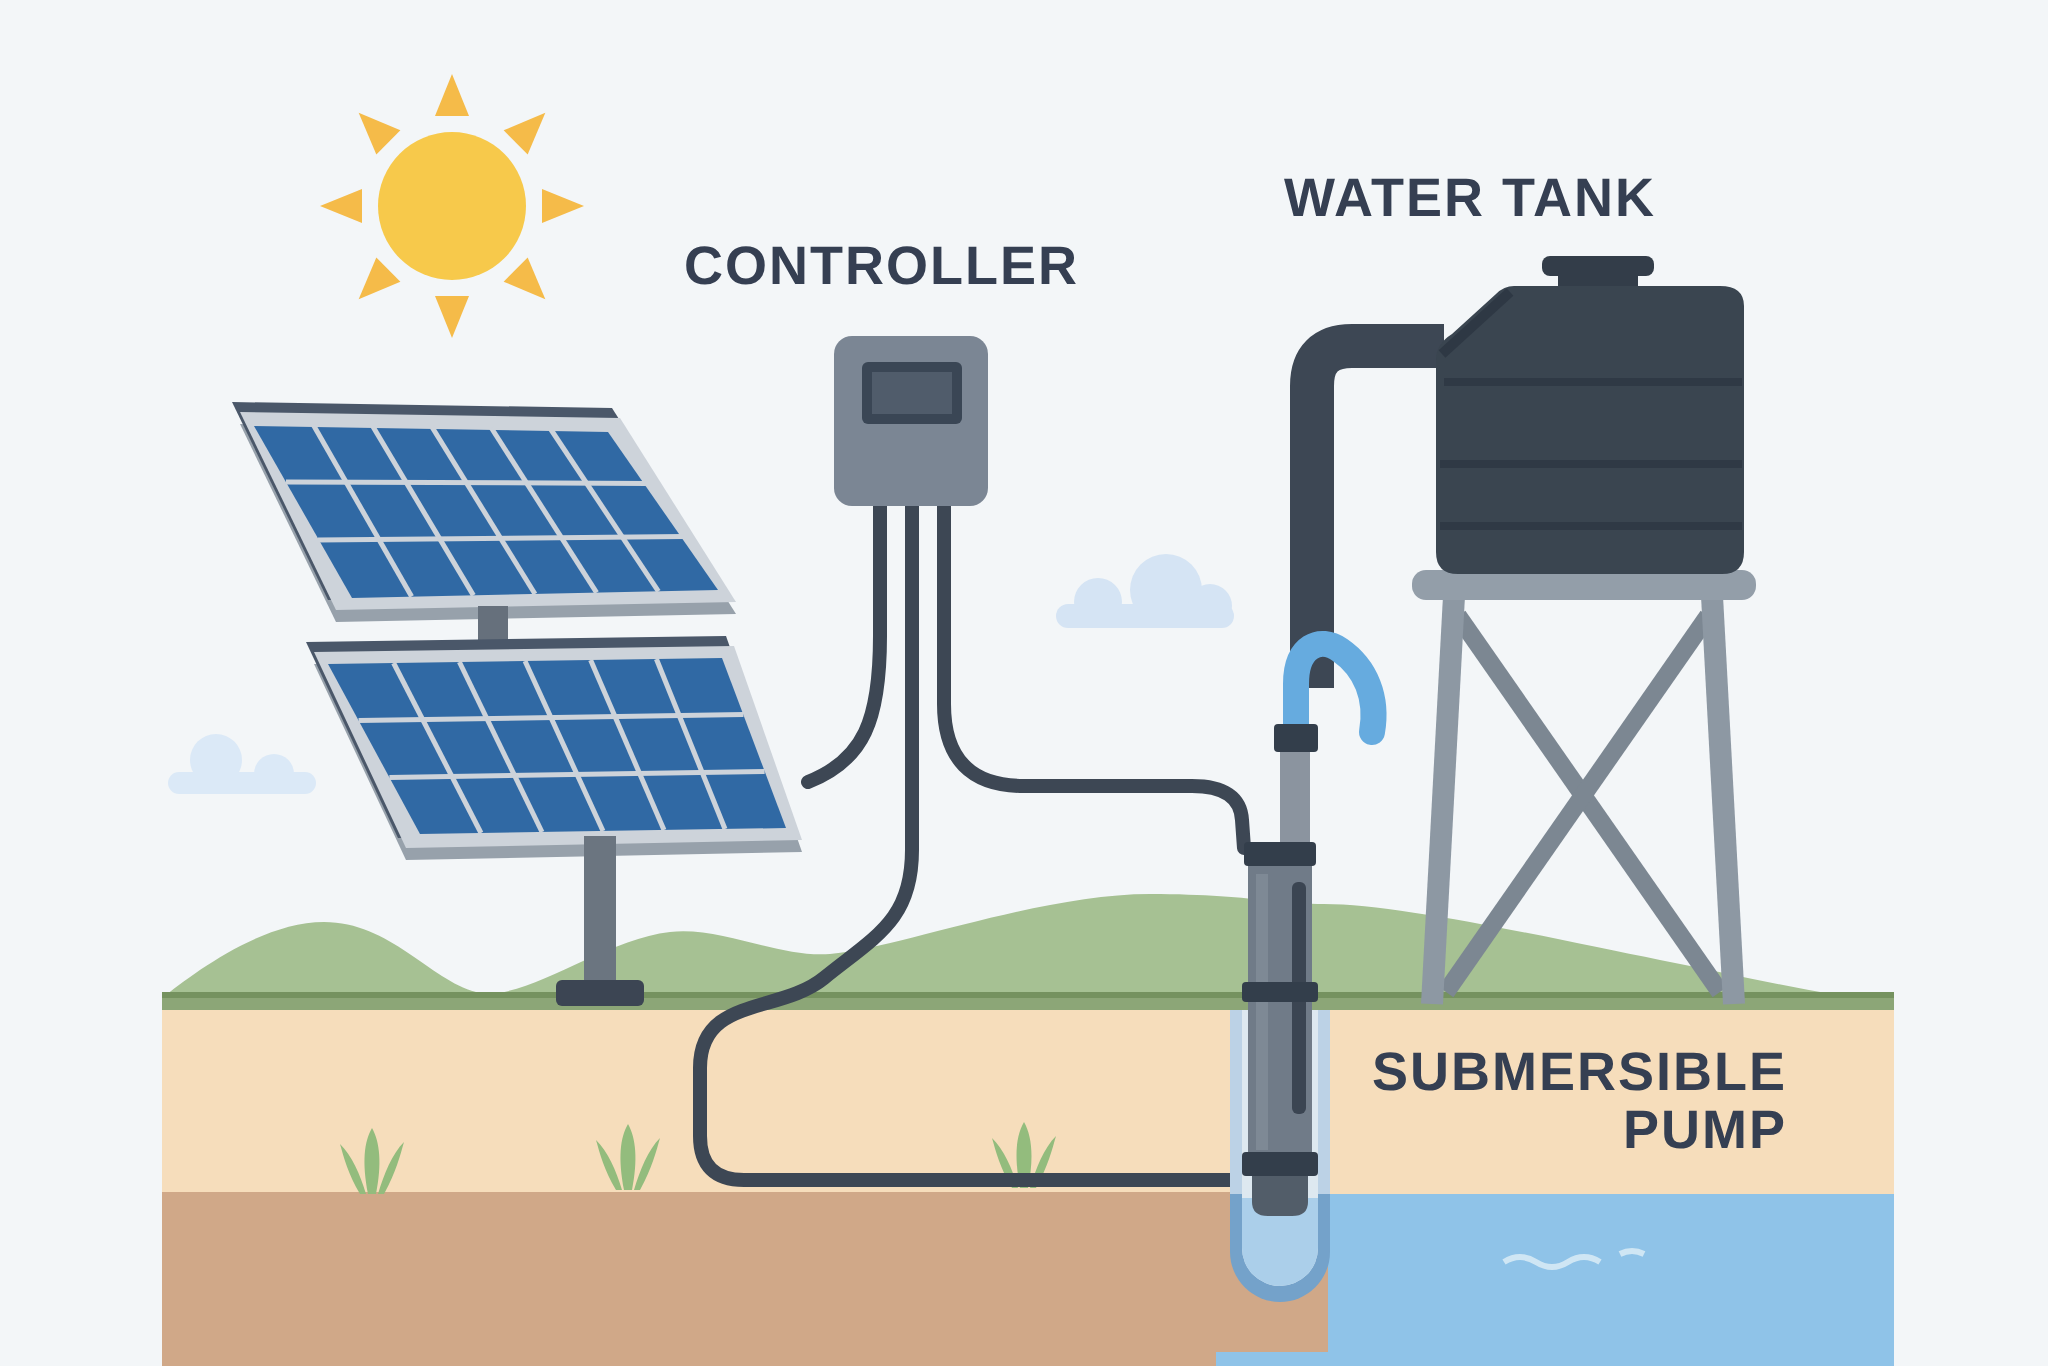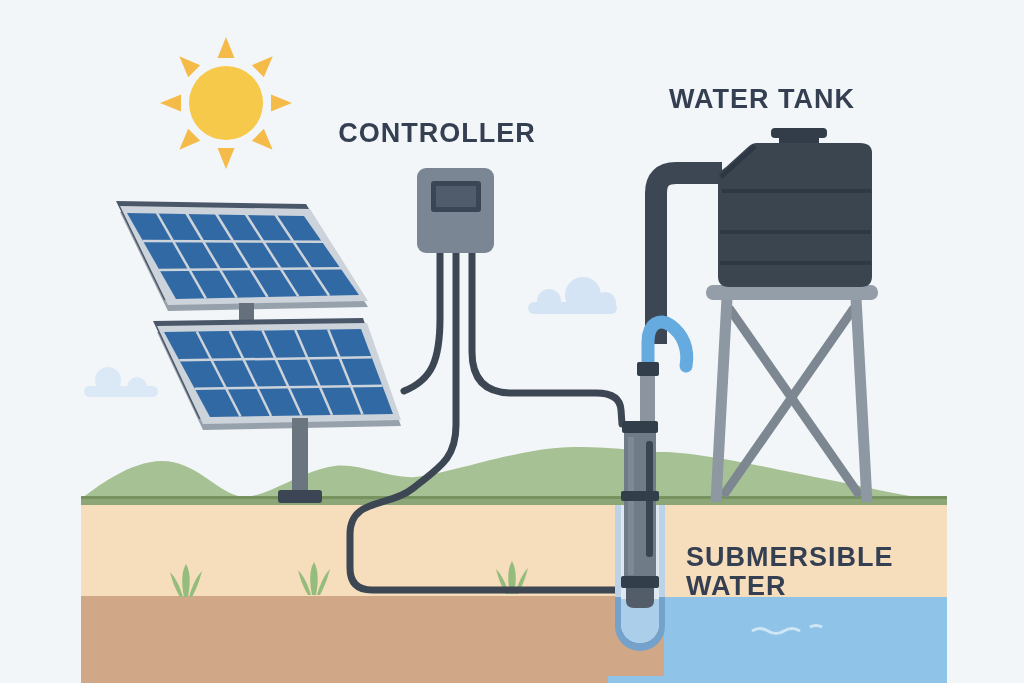--- a/index.html
+++ b/index.html
@@ -11,21 +11,21 @@
   #stage svg{position:absolute;left:0;top:0;}
   .label{
     position:absolute;
     font-weight:700;
     font-size:27px;
     letter-spacing:1px;
     color:#353f52;
     line-height:29px;
     white-space:pre-line;
   }
-  .label.center{text-align:center;width:240px;}
+  .label.center{width:240px;}
 </style>
 </head>
 <body>
 
 <div id="stage">
 
 <svg width="1024" height="683" viewBox="0 0 1024 683">
   <defs>
     <path id="tuft" d="M-2,0 C-5,-16 -4,-26 0,-33 C4,-26 5,-15 2,0 Z M-6,0 C-12,-10 -14,-18 -16,-25 C-10,-19 -6,-10 -3,0 Z M6,0 C12,-11 14,-19 16,-26 C10,-20 6,-10 3,0 Z"></path>
   </defs>
@@ -160,17 +160,17 @@
     <rect x="622" y="421" width="36" height="12" rx="2" fill="#333e4b"></rect>
     <rect x="624" y="433" width="32" height="146" fill="#707b88"></rect>
     <rect x="628" y="437" width="6" height="138" fill="#7e8995"></rect>
     <rect x="646" y="441" width="7" height="116" rx="3" fill="#3b4552"></rect>
     <rect x="621" y="491" width="38" height="10" rx="2" fill="#333e4b"></rect>
     <rect x="621" y="576" width="38" height="12" rx="2" fill="#333e4b"></rect>
     <path d="M626,588 L654,588 L654,601 Q654,608 646,608 L634,608 Q626,608 626,601 Z" fill="#525d69"></path>
   </g>
 </svg>
 
-<div class="label center" style="left:317px;top:119px;">CONTROLLER</div>
+<div class="label center" style="left:342px;top:119px;">CONTROLLER</div>
 <div class="label center" style="left:642px;top:85px;">WATER TANK</div>
-<div class="label" style="left:686px;top:543px;"><span>SUBMERSIBLE</span><br><span>WATER</span></div>
+<div class="label" style="left:686px;top:522px;text-align:right;"><span>SUBMERSIBLE</span><br><span>PUMP</span></div>
 
 </div>
 
 </body></html>

